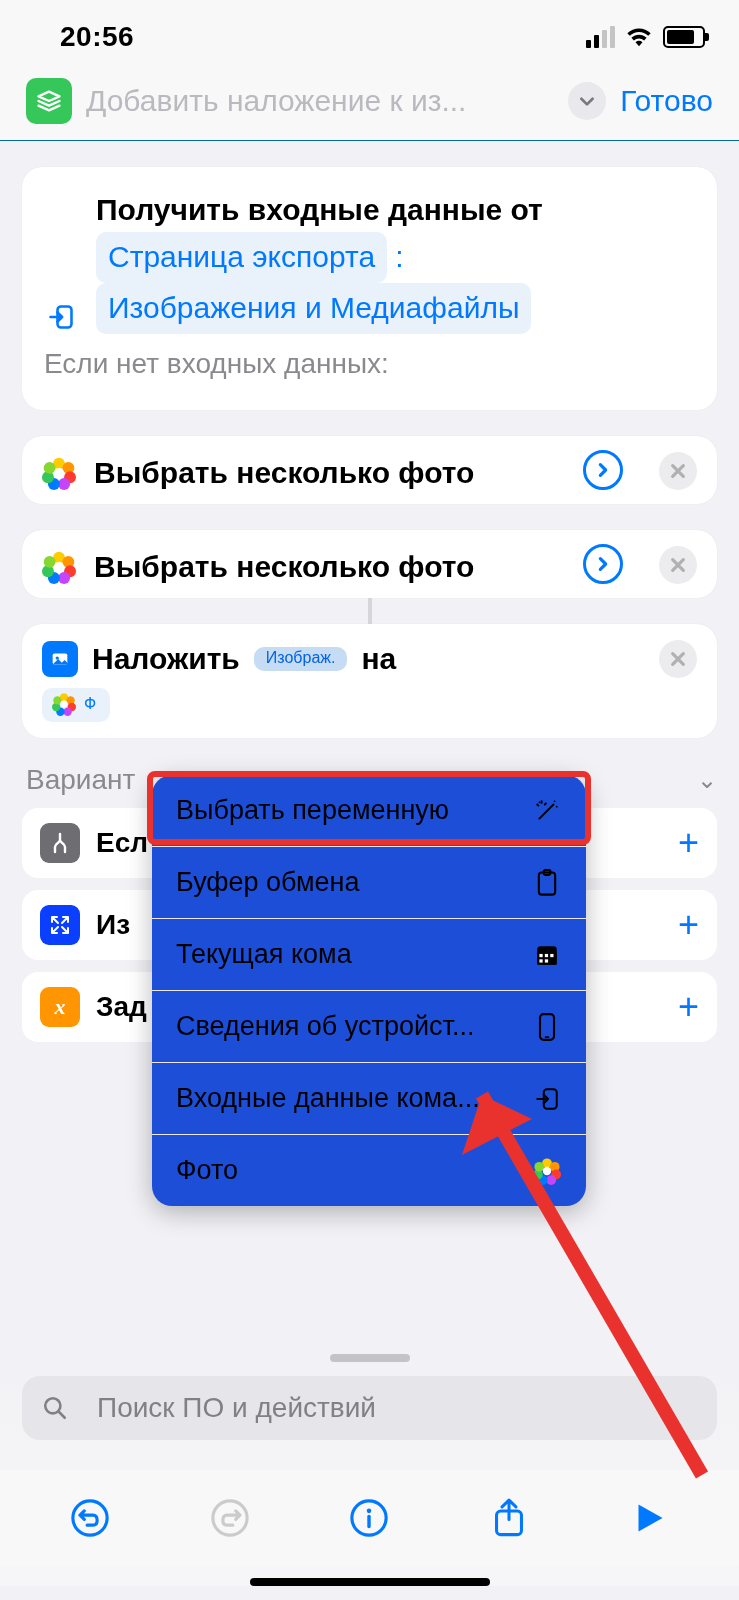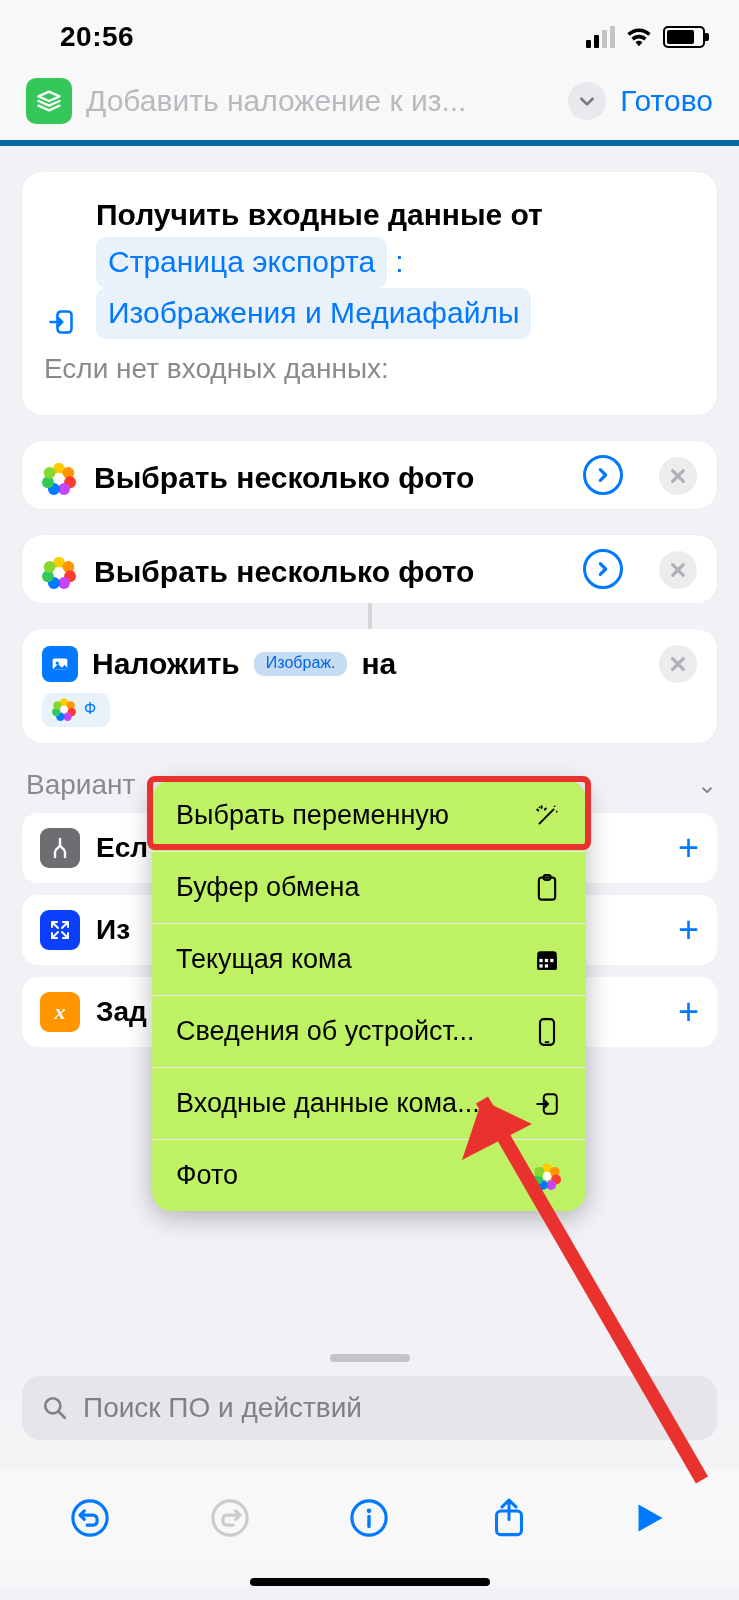--- a/index.html
+++ b/index.html
@@ -9,21 +9,21 @@
   .status-time { font-size: 28px; font-weight: 700; letter-spacing: 0.5px; }
   .status-icons { display: flex; align-items: center; gap: 10px; }
   .signal-bars { display: flex; align-items: flex-end; gap: 3px; height: 22px; }
   .signal-bars span { display: block; width: 5px; border-radius: 1px; background: #000; }
   .signal-bars span.dim { background: #c4c4c4; }
   .wifi { width: 28px; height: 22px; }
   .battery { width: 42px; height: 22px; border: 2px solid #000; border-radius: 5px; position: relative; }
   .battery:after { content:""; position:absolute; right:-6px; top:5px; width:4px; height:8px; background:#000; border-radius:0 2px 2px 0; }
   .battery .fill { position:absolute; left:2px; top:2px; bottom:2px; width:70%; background:#000; border-radius:2px; }
   
-  .nav { display:flex; align-items:center; gap:14px; padding:14px 26px 16px 26px; background:#f8f8f8; border-bottom:6px solid #0369a1; }
+  .nav { display:flex; align-items:center; gap:14px; padding:14px 26px 16px 26px; background:#f8f8f8; border-bottom:1px solid #0369a1; }
   .app-icon { width:46px; height:46px; border-radius:10px; background:#35c759; display:flex; align-items:center; justify-content:center; }
   .title { flex:1; font-size:30px; color:#b9b9bf; white-space:nowrap; overflow:hidden; text-overflow:ellipsis; }
   .expand-btn { width:38px; height:38px; border-radius:50%; background:#e9e9ed; display:flex; align-items:center; justify-content:center; }
   .done { font-size:30px; color:#0079ff; font-weight:500; }
   
   .content { padding: 26px 22px 0 22px; position:relative; }
   .card { background:#fff; border-radius:20px; padding:20px 22px; margin-bottom:26px; box-shadow: 0 0 1px rgba(0,0,0,.12); }
   .card-row { display:flex; align-items:flex-end; gap:18px; }
   .action-icon { width:34px; height:34px; flex-shrink:0; display:flex; align-items:center; justify-content:center; }
   .card-text { font-size:30px; line-height:1.5; color:#000; font-weight:600; }
@@ -37,30 +37,30 @@
   .delete-btn { width:38px; height:38px; border-radius:50%; background:#ececee; display:flex; align-items:center; justify-content:center; }
   .connector { width:4px; height:26px; background:#d6d6d9; margin:-26px auto 0 auto; position:relative; top:-0px; }
   .connector + .card { margin-top:0; }
   .photos-icon { width:34px; height:34px; }
   .section-label { font-size:28px; color:#8a8a8e; margin: 10px 0 12px 4px; display:flex; align-items:center; gap:10px; }
   .sugg { background:#fff; border-radius:16px; padding:14px 18px; margin-bottom:12px; display:flex; align-items:center; gap:16px; }
   .sugg-icon { width:40px; height:40px; border-radius:9px; display:flex; align-items:center; justify-content:center; }
   .sugg-text { flex:1; font-size:28px; font-weight:600; }
   .plus { color:#0079ff; font-size:36px; font-weight:300; }
   
-  .popover { position:absolute; left:152px; top:634px; width:434px; background:#bef264; border-radius:20px; box-shadow:0 6px 26px rgba(0,0,0,.28); z-index:30; overflow:hidden; }
+  .popover { position:absolute; left:152px; top:634px; width:434px; background:#1d4ed8; border-radius:20px; box-shadow:0 6px 26px rgba(0,0,0,.28); z-index:30; overflow:hidden; }
   .popover .row { display:flex; align-items:center; justify-content:space-between; padding:20px 24px; font-size:27px; border-top:1px solid #e9e9ec; }
   .popover .row:first-child { border-top:none; }
   .popover .row .row-icon { width:30px; height:30px; display:flex; align-items:center; justify-content:center; }
   .highlight-box { position:absolute; left:147px; top:630px; width:444px; height:74px; border:6px solid #e9322e; border-radius:8px; z-index:40; pointer-events:none; }
   
   .arrow-svg { position:absolute; left:422px; top:894px; width:300px; height:460px; z-index:35; pointer-events:none; }
   
   .bottom { position:absolute; bottom:0; left:0; right:0; }
-  .search-bar { margin:0 22px; background:#e6e6ea; border-radius:18px; display:flex; align-items:center; gap:15px; padding:16px 20px; }
+  .search-bar { margin:0 22px; background:#e6e6ea; border-radius:18px; display:flex; align-items:center; gap:29px; padding:16px 20px; }
   .search-bar span.ph { color:#808085; font-size:28px; }
   .grabber { width:80px; height:8px; background:#c4c4c8; border-radius:4px; margin:0 auto 14px auto; }
   .search-container { background:linear-gradient(#f2f2f6,#f6f6f8); padding-top:10px; }
   .toolbar { background:#f8f8f8; height:96px; display:flex; align-items:center; justify-content:space-around; padding:0 20px; margin-top:30px; }
   .toolbar .tb { width:44px; height:44px; display:flex; align-items:center; justify-content:center; }
   .home-ind { width:240px; height:8px; background:#000; border-radius:4px; margin:12px auto 14px auto; }
   .chevron-down { font-size:24px; color:#8a8a8e; }
   svg { display:block; }
 </style>
 </head>

